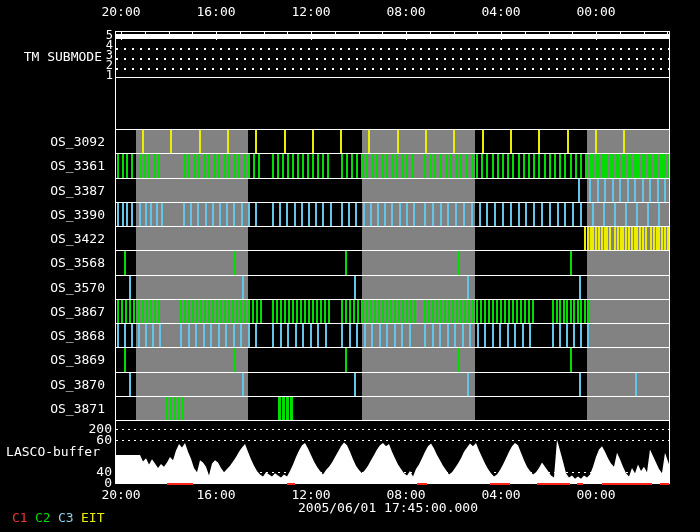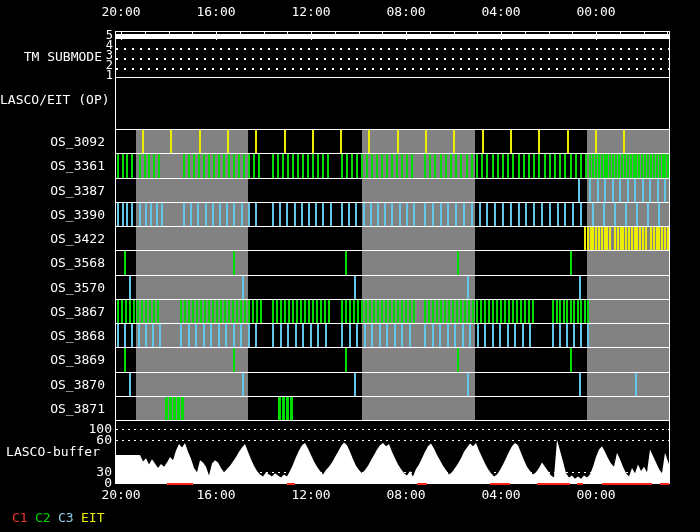--- a/index.html
+++ b/index.html
@@ -7,22 +7,22 @@
           font-family:"DejaVu Sans Mono",monospace;color:#fff;}
   .lbl{position:absolute;font-size:13px;line-height:14px;white-space:pre;}
   .r{text-align:right;}
   .c{text-align:center;}
 </style>
 </head>
 <body>
 
 <div id="screen">
   <div class="lbl r" style="left:0px;top:50px;width:102px;">TM SUBMODE</div>
-  <div class="lbl r" style="left:0px;top:93px;width:107px;">LASCO/EIT (OP)</div>
   <div class="lbl r" style="left:0px;top:445px;width:100px;">LASCO-buffer</div>
+  <div class="lbl c" style="left:258px;top:501px;width:260px;">2005/06/01 17:45:00.000</div>
 <div style="position: absolute; left: 97px; top: 4px; width: 48px; text-align: center; font-size: 13px;">20:00</div>
     <div style="position: absolute; left: 192px; top: 4px; width: 48px; text-align: center; font-size: 13px;">16:00</div>
     <div style="position: absolute; left: 287px; top: 4px; width: 48px; text-align: center; font-size: 13px;">12:00</div>
     <div style="position: absolute; left: 382px; top: 4px; width: 48px; text-align: center; font-size: 13px;">08:00</div>
     <div style="position: absolute; left: 477px; top: 4px; width: 48px; text-align: center; font-size: 13px;">04:00</div>
     <div style="position: absolute; left: 572px; top: 4px; width: 48px; text-align: center; font-size: 13px;">00:00</div>
     <div style="position: absolute; left: 97px; top: 487px; width: 48px; text-align: center; font-size: 13px;">20:00</div>
     <div style="position: absolute; left: 192px; top: 487px; width: 48px; text-align: center; font-size: 13px;">16:00</div>
     <div style="position: absolute; left: 287px; top: 487px; width: 48px; text-align: center; font-size: 13px;">12:00</div>
     <div style="position: absolute; left: 382px; top: 487px; width: 48px; text-align: center; font-size: 13px;">08:00</div>
@@ -578,23 +578,23 @@
       <div style="position: absolute; left: 65px; top: 0px; width: 3px; height: 100%; background: rgb(0, 221, 0);"></div>
       <div style="position: absolute; left: 162px; top: 0px; width: 3px; height: 100%; background: rgb(0, 221, 0);"></div>
       <div style="position: absolute; left: 166px; top: 0px; width: 3px; height: 100%; background: rgb(0, 221, 0);"></div>
       <div style="position: absolute; left: 170px; top: 0px; width: 3px; height: 100%; background: rgb(0, 221, 0);"></div>
       <div style="position: absolute; left: 174px; top: 0px; width: 3px; height: 100%; background: rgb(0, 221, 0);"></div>
     </div>
     <div style="position: absolute; left: 0px; top: 402px; width: 105px; text-align: right; font-size: 13px; line-height: 14px;">OS_3871</div>
     <div style="position: absolute; left: 116px; top: 429px; width: 553px; height: 1px; background: repeating-linear-gradient(90deg, rgb(255, 255, 255) 0px, rgb(255, 255, 255) 2px, transparent 2px, transparent 6px);"></div>
     <div style="position: absolute; left: 116px; top: 440px; width: 553px; height: 1px; background: repeating-linear-gradient(90deg, rgb(255, 255, 255) 0px, rgb(255, 255, 255) 2px, transparent 2px, transparent 6px);"></div>
     <div style="position: absolute; left: 116px; top: 472px; width: 553px; height: 1px; background: repeating-linear-gradient(90deg, rgb(255, 255, 255) 0px, rgb(255, 255, 255) 2px, transparent 2px, transparent 6px);"></div>
-    <div style="position: absolute; left: 78px; top: 422px; width: 34px; text-align: right; font-size: 13px; line-height: 14px;">100</div>
+    <div style="position: absolute; left: 78px; top: 422px; width: 34px; text-align: right; font-size: 13px; line-height: 14px;">200</div>
     <div style="position: absolute; left: 78px; top: 433px; width: 34px; text-align: right; font-size: 13px; line-height: 14px;">60</div>
-    <div style="position: absolute; left: 78px; top: 465px; width: 34px; text-align: right; font-size: 13px; line-height: 14px;">30</div>
+    <div style="position: absolute; left: 78px; top: 465px; width: 34px; text-align: right; font-size: 13px; line-height: 14px;">40</div>
     <div style="position: absolute; left: 78px; top: 476px; width: 34px; text-align: right; font-size: 13px; line-height: 14px;">0</div>
     <svg width="555" height="63" style="position: absolute; left: 115px; top: 420px;">
       <path d="M 0 63 L 0 34.9 L 25 34.9 L 28 41.4 L 31 38.2 L 34 44.6 L 37 39.2 L 40 43.6 L 43 47.9 L 46 44.1 L 49 46.8 L 52 42.5 L 55 37.1 L 58 40.3 L 61 30.6 L 64 24.1 L 67 27.4 L 70 23.0 L 73 31.7 L 76 38.7 L 79 47.9 L 82 52.2 L 85 40.3 L 88 42.5 L 91 46.8 L 94 55.4 L 97 43.6 L 100 40.3 L 103 42.5 L 106 47.9 L 109 52.2 L 112 49.0 L 115 45.7 L 118 41.4 L 121 37.1 L 124 31.7 L 127 27.4 L 130 24.1 L 133 31.7 L 136 39.2 L 139 45.7 L 142 51.1 L 145 54.4 L 148 56.5 L 151 52.2 L 154 54.4 L 157 56.5 L 160 53.3 L 163 55.4 L 166 57.6 L 169 54.4 L 172 56.5 L 175 51.1 L 178 44.6 L 181 37.1 L 184 30.6 L 187 25.2 L 190 23.0 L 193 28.4 L 196 34.9 L 199 41.4 L 202 46.8 L 205 51.1 L 208 54.4 L 211 50.0 L 214 46.8 L 217 42.5 L 220 37.1 L 223 31.7 L 226 26.3 L 229 22.5 L 232 25.2 L 235 31.7 L 238 39.2 L 241 45.7 L 244 50.0 L 247 53.3 L 250 50.0 L 253 45.7 L 256 40.3 L 259 34.9 L 262 29.5 L 265 25.2 L 268 23.0 L 271 26.3 L 274 24.1 L 277 31.7 L 280 38.2 L 283 44.6 L 286 49.0 L 289 53.3 L 292 55.4 L 295 51.1 L 298 56.5 L 301 49.0 L 304 44.6 L 307 38.2 L 310 31.7 L 313 26.3 L 316 23.6 L 319 28.4 L 322 34.9 L 325 40.3 L 328 45.7 L 331 50.0 L 334 54.4 L 337 52.2 L 340 47.9 L 343 43.6 L 346 38.2 L 349 31.7 L 352 27.4 L 355 23.6 L 358 26.3 L 361 23.0 L 364 30.6 L 367 37.1 L 370 43.6 L 373 49.0 L 376 53.3 L 379 56.5 L 382 54.4 L 385 50.0 L 388 44.6 L 391 38.2 L 394 31.7 L 397 26.3 L 400 23.0 L 403 25.2 L 406 32.8 L 409 40.3 L 412 46.8 L 415 51.1 L 418 54.4 L 421 52.2 L 424 47.9 L 427 42.5 L 430 46.8 L 433 51.1 L 436 55.4 L 439 57.6 L 442 19.8 L 445 30.6 L 448 41.4 L 451 53.3 L 454 57.6 L 457 55.4 L 460 58.7 L 463 56.5 L 466 58.7 L 469 55.4 L 472 57.6 L 475 54.4 L 478 46.8 L 481 37.1 L 484 29.5 L 487 26.3 L 490 31.7 L 493 38.2 L 496 43.6 L 499 46.8 L 502 32.8 L 505 39.2 L 508 46.8 L 511 53.3 L 514 56.5 L 517 47.9 L 520 53.3 L 523 44.6 L 526 51.1 L 529 46.8 L 532 52.2 L 535 29.5 L 538 36.0 L 541 42.5 L 544 49.0 L 547 53.3 L 550 32.8 L 553 41.4 L 555 46.8 L 555 63 Z" fill="#ffffff"></path>
     </svg>
     <div style="position: absolute; left: 167px; top: 483px; width: 26px; height: 2px; background: rgb(255, 34, 24);"></div>
     <div style="position: absolute; left: 287px; top: 483px; width: 8px; height: 2px; background: rgb(255, 34, 24);"></div>
     <div style="position: absolute; left: 417px; top: 483px; width: 10px; height: 2px; background: rgb(255, 34, 24);"></div>
     <div style="position: absolute; left: 490px; top: 483px; width: 20px; height: 2px; background: rgb(255, 34, 24);"></div>
     <div style="position: absolute; left: 537px; top: 483px; width: 33px; height: 2px; background: rgb(255, 34, 24);"></div>
     <div style="position: absolute; left: 577px; top: 483px; width: 6px; height: 2px; background: rgb(255, 34, 24);"></div>

